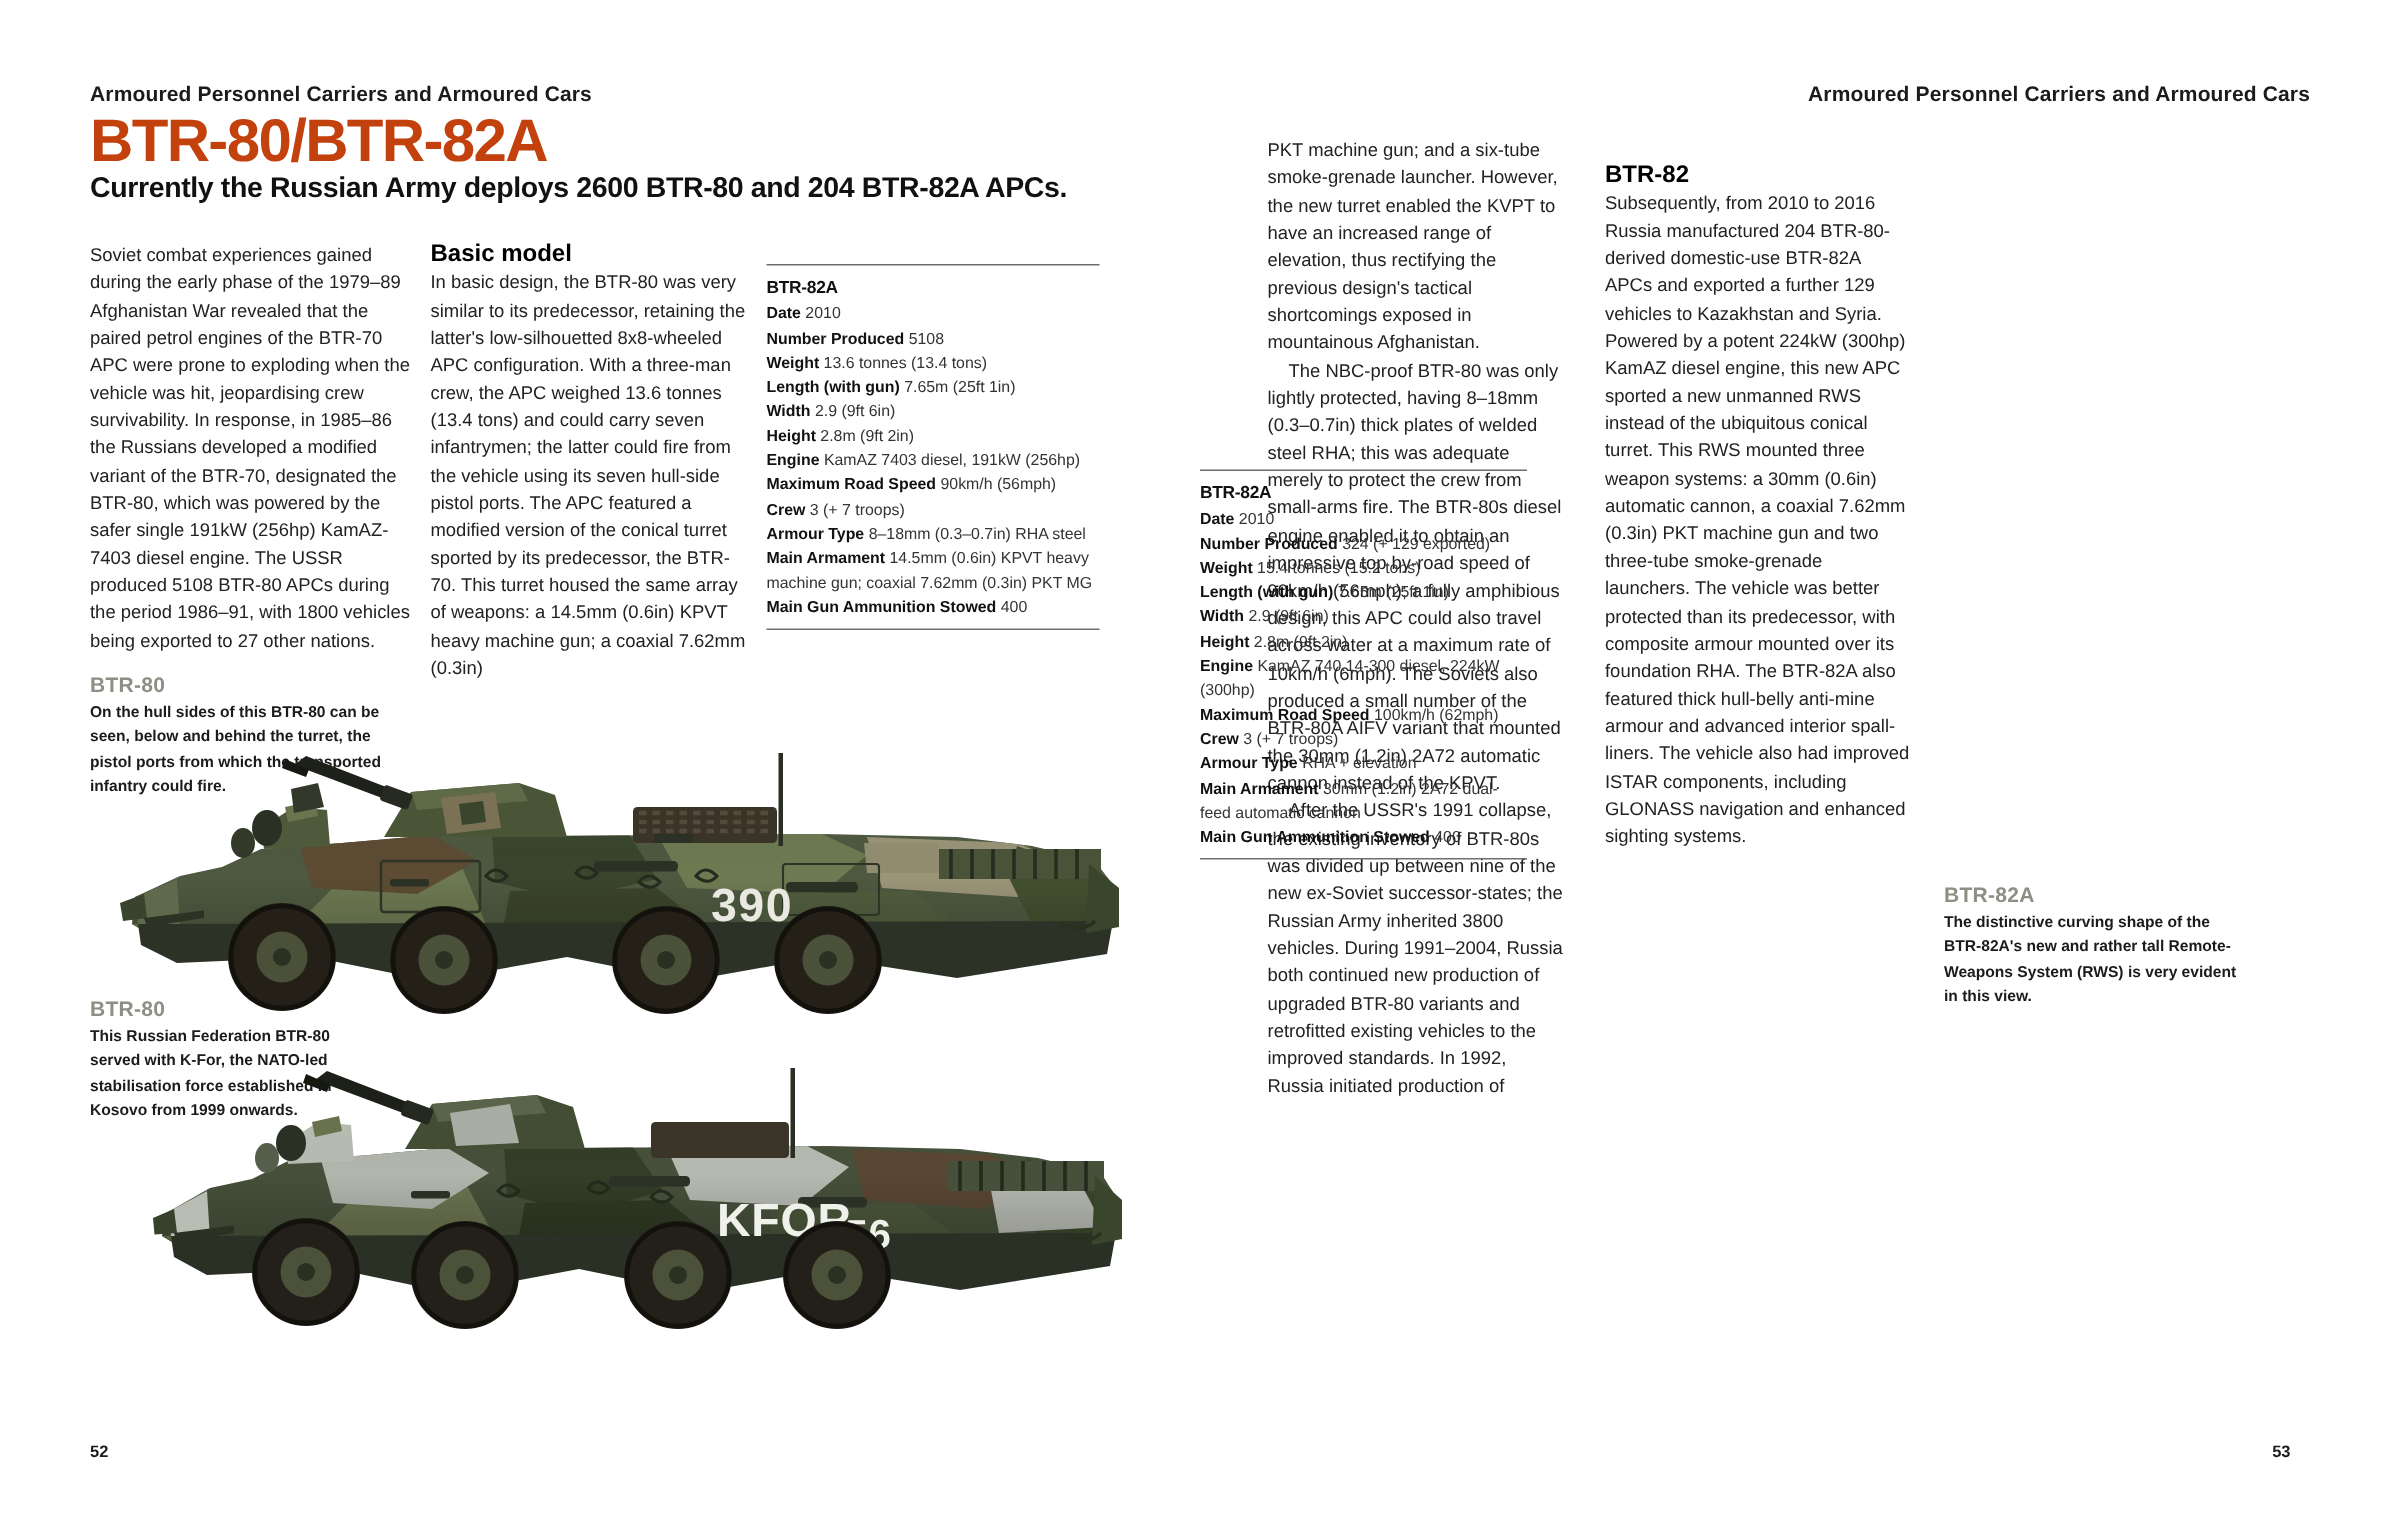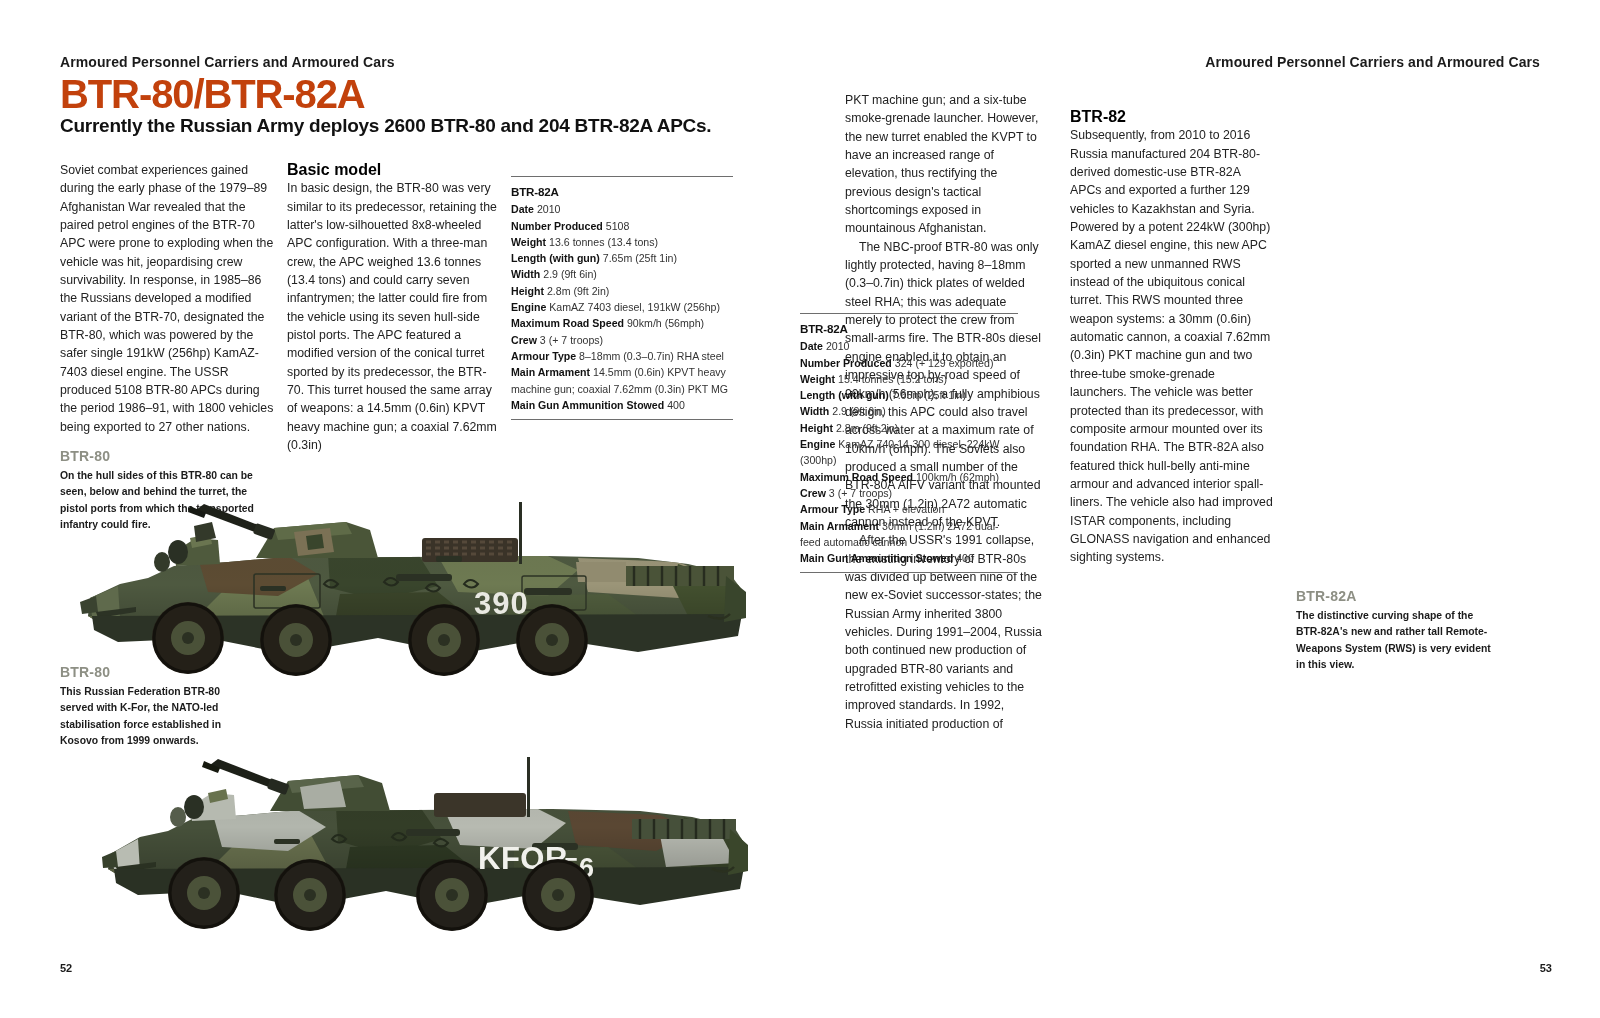--- a/index.html
+++ b/index.html
@@ -101,27 +101,27 @@
   #cap-1 { left: 60px; top: 448px; }
   #cap-2 { left: 60px; top: 664px; }
   #cap-3 { left: 496px; top: 588px; width: 200px; }
 
   
   .folio {
     position: absolute; bottom: 44px;
     font-size: 11px; font-weight: bold; color: #1b1b1b;
   }
   .folio.left { left: 60px; }
-  .folio.right { right: 48px; padding-left: 10px; }
+  .folio.right { right: 73px; padding-left: 10px; }
 
   
   .vehicle { position: absolute; }
   .vehicle svg { display: block; }
   #veh-1 { left: 78px;  top: 466px; }
-  #veh-2 { left: 100px; top: 717px; }
+  #veh-2 { left: 100px; top: 672px; }
 </style>
 </head>
 <body>
 
 <div class="spread">
 
   <div class="page">
 
     <div class="runhead left">Armoured Personnel Carriers and Armoured Cars</div>
 

